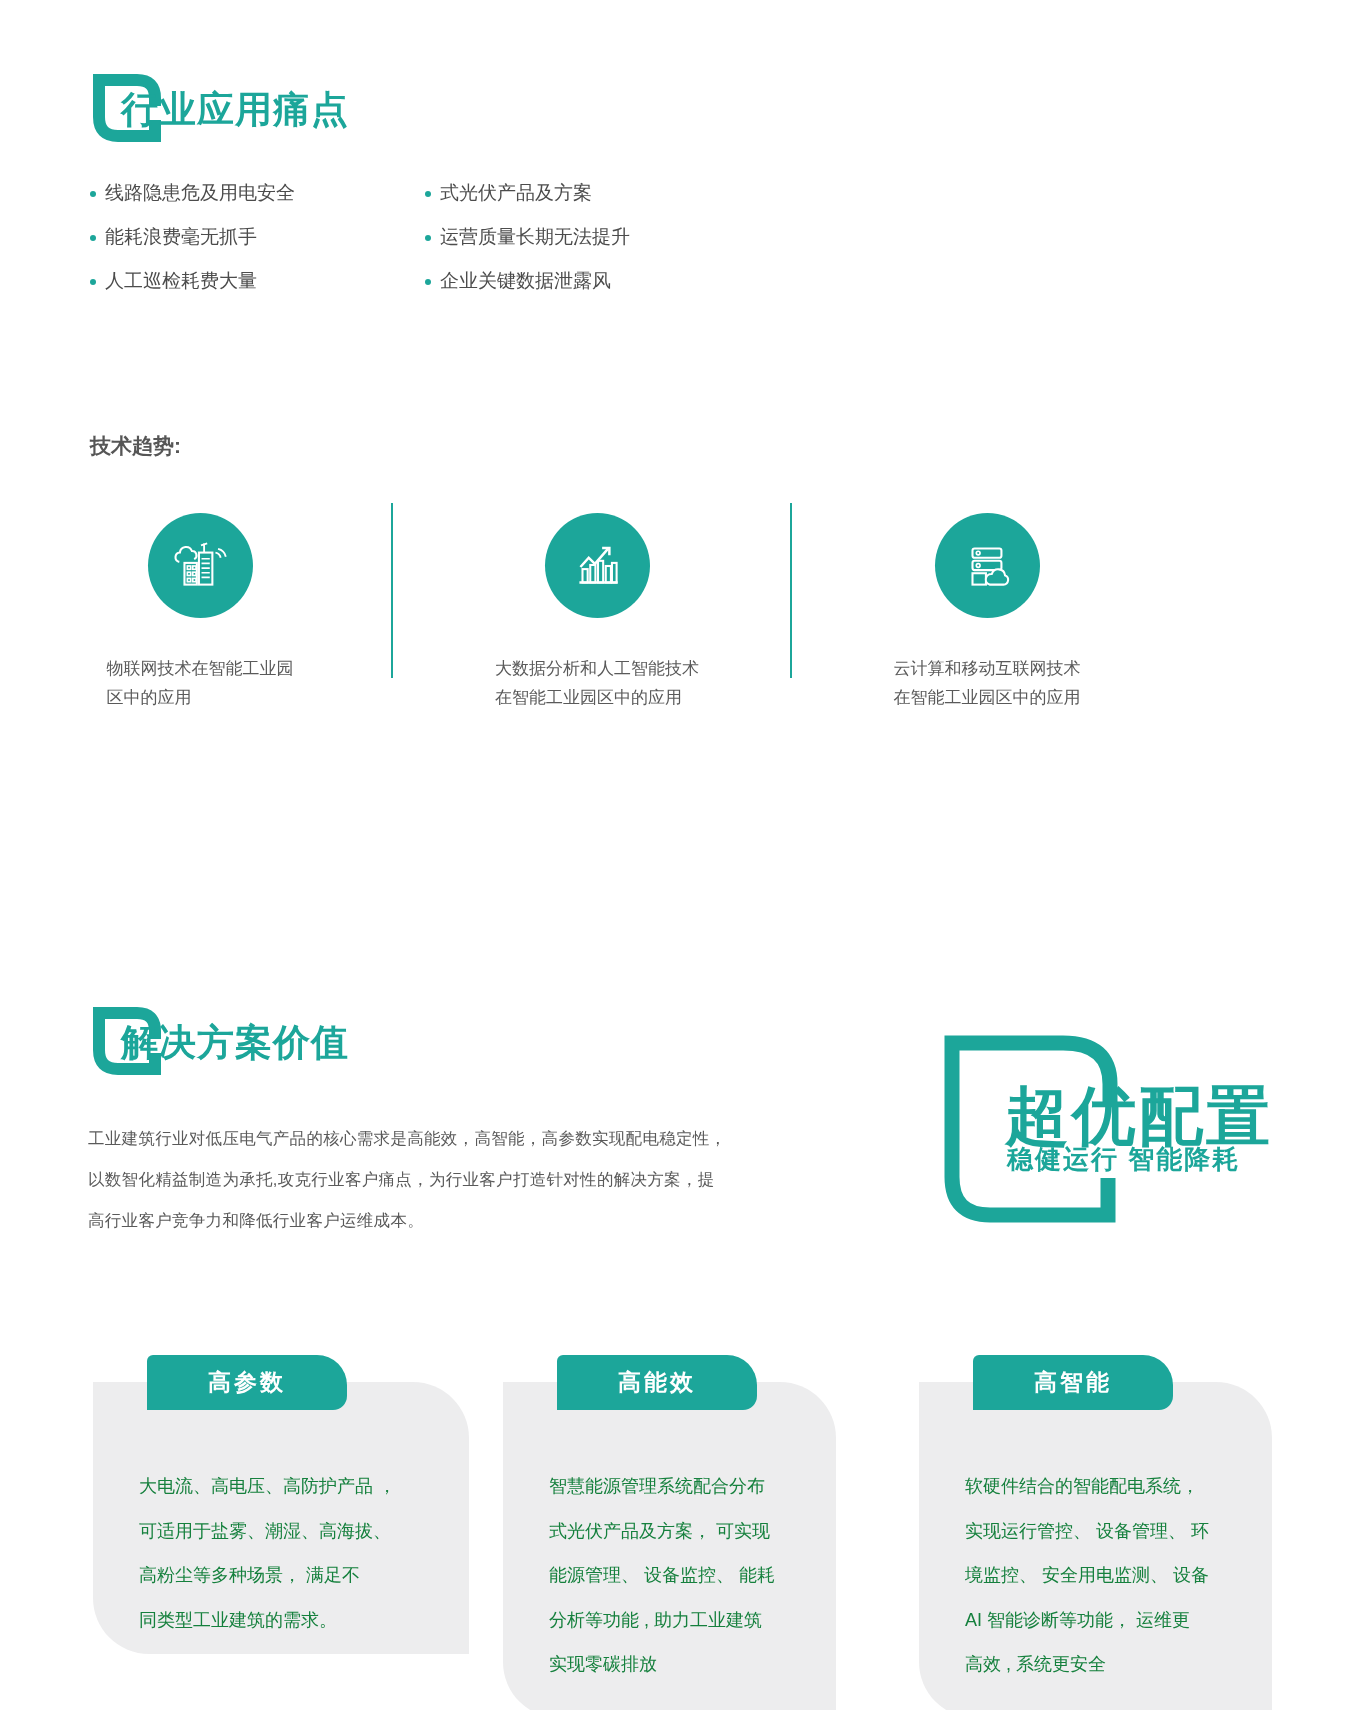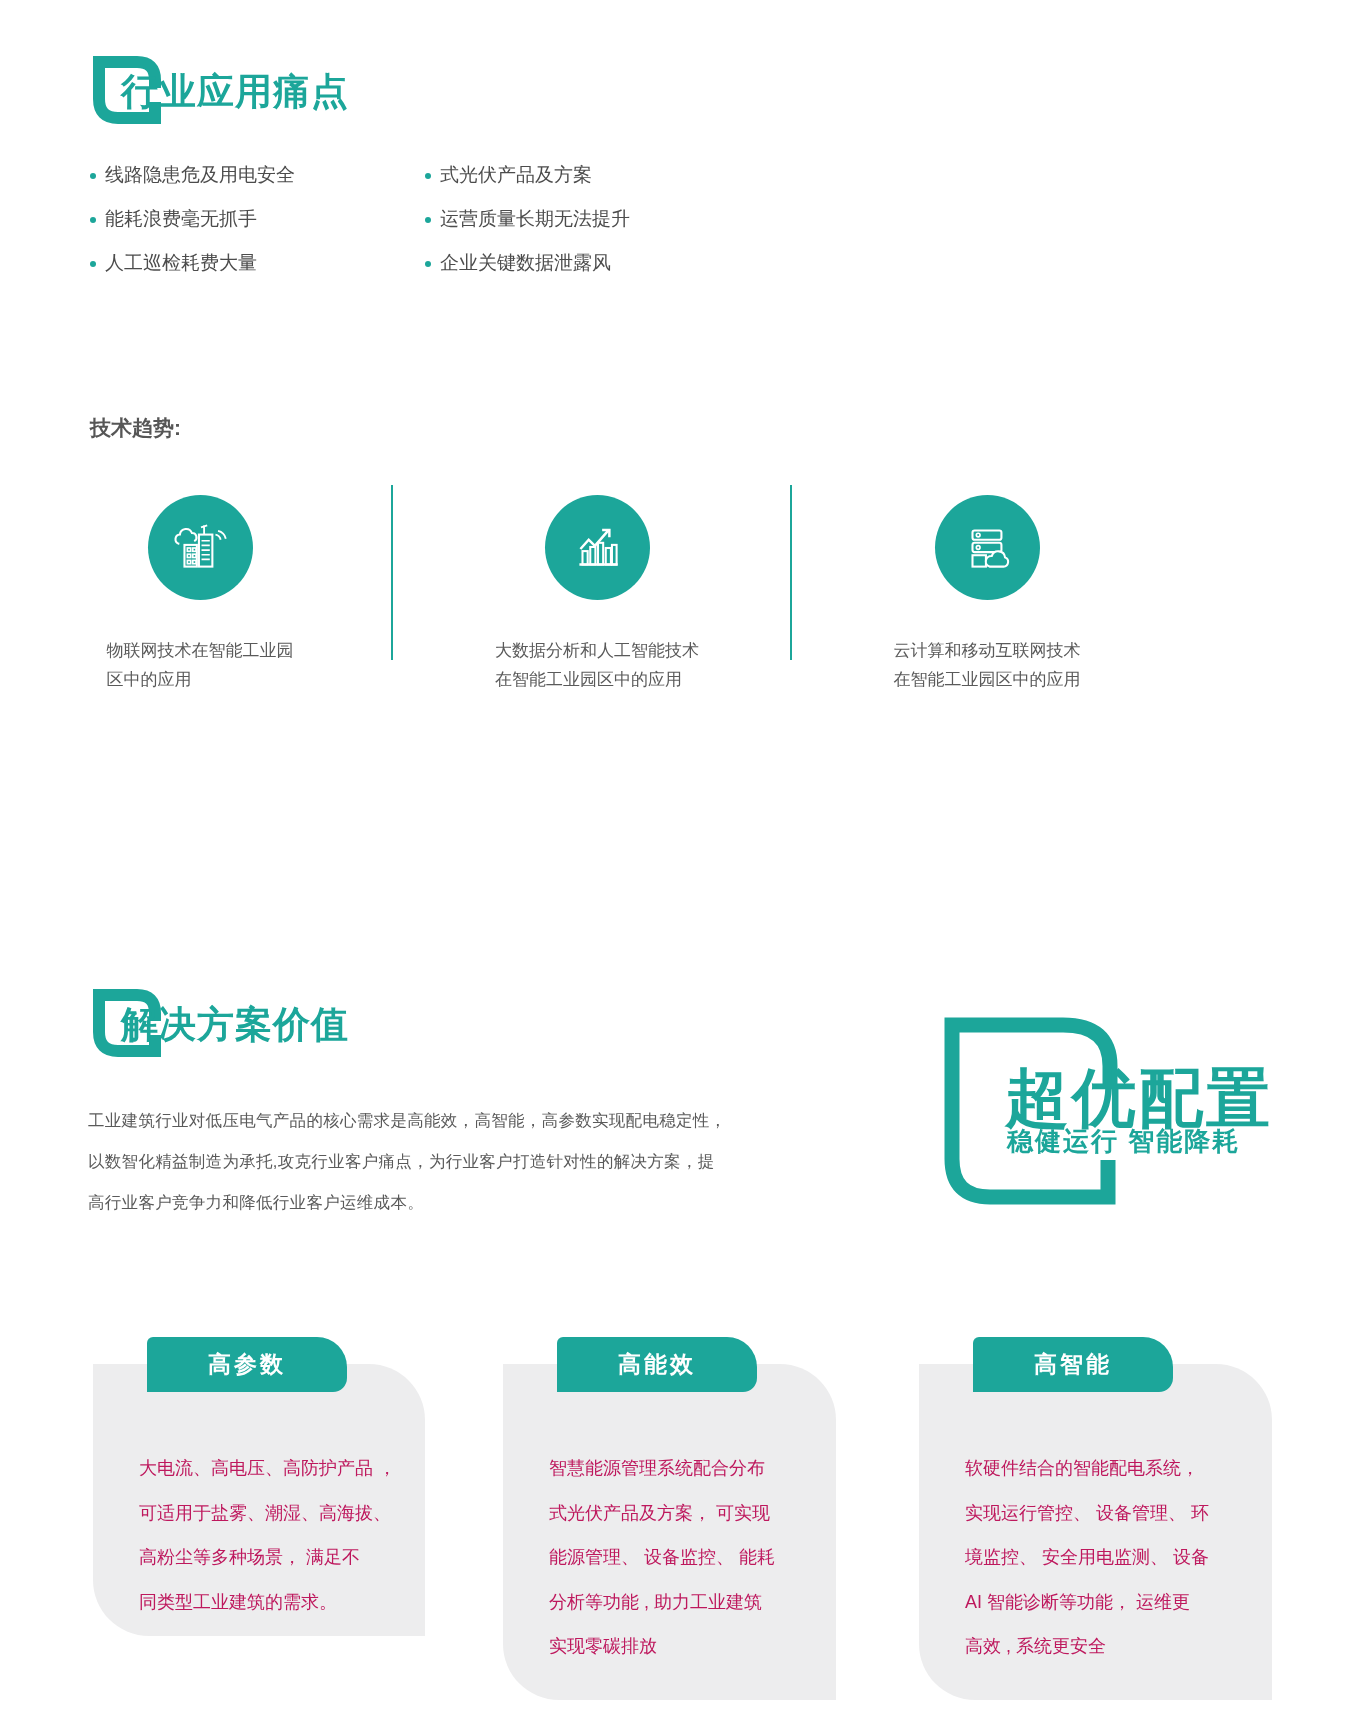--- a/index.html
+++ b/index.html
@@ -1,20 +1,20 @@
 <!DOCTYPE html>
 <html style="--teal: #1CA69A; --card-bg: #EDEDEE; --text-dark: #4C4C4C; --text-muted: #707070; --white: #FFFFFF;"><head>
 <meta charset="utf-8">
 <style>
   html,body{margin:0;padding:0;background:#fff;}
   .page{
     position:relative;width:1350px;height:1710px;background:#fff;overflow:hidden;
     font-family:"Liberation Sans","DejaVu Sans",sans-serif;
   }
-  .abs{position:absolute;}
+  .abs{position:absolute;margin-top:18px;}
   .pre{white-space:pre-line;}
 
   
   .sec-bracket{color:var(--teal,#1CA69A);}
   .sec-title{
     font-size:37px;font-weight:bold;color:var(--teal,#1CA69A);
     line-height:1.05;letter-spacing:1px;
   }
 
   
@@ -50,21 +50,21 @@
     border-radius:0 56px 0 56px;
   }
   .card-pill{
     position:absolute;left:54px;top:-27px;width:200px;height:55px;
     background:var(--teal,#1CA69A);border-radius:6px 30px 14px 0;
     color:#fff;font-size:23px;font-weight:bold;letter-spacing:3px;
     line-height:55px;text-align:center;
   }
   .card-body{
     position:absolute;left:46px;top:82px;width:262px;
-    font-size:18px;line-height:44.5px;color:#be185d;
+    font-size:18px;line-height:44.5px;color:#15803d;
   }
   svg{display:block;}
 </style>
 </head>
 <body>
 
 <div class="page">
 
   <div class="abs sec-bracket" style="left:92px;top:55px;">
     <svg width="70" height="70" viewBox="0 0 70 70">
@@ -154,21 +154,21 @@
 高行业客户竞争力和降低行业客户运维成本。</div>
 
   <div class="abs sec-bracket" style="left:943px;top:1016px;">
     <svg width="180" height="190" viewBox="0 0 180 190">
       <path d="M167 68 V50 Q167 9 120 9 H9 V143 Q9 181 47 181 H165 V144" fill="none" stroke="currentColor" stroke-width="15" stroke-linejoin="miter"></path>
     </svg>
   </div>
   <div class="abs callout-title" style="left:1005px;top:1066px;">超优配置</div>
   <div class="abs callout-subtitle" style="left:1007px;top:1128px;">稳健运行 智能降耗</div>
 
-  <div class="abs value-card" style="left:93px;top:1364px;width:332px;height:272px;">
+  <div class="abs value-card" style="left:93px;top:1364px;width:376px;height:272px;">
     <div class="card-pill">高参数</div>
     <div class="card-body pre">大电流、高电压、高防护产品 ，
 可适用于盐雾、潮湿、高海拔、
 高粉尘等多种场景， 满足不
 同类型工业建筑的需求。</div>
   </div>
 
   <div class="abs value-card" style="left:503px;top:1364px;width:333px;height:336px;">
     <div class="card-pill">高能效</div>
     <div class="card-body pre">智慧能源管理系统配合分布

